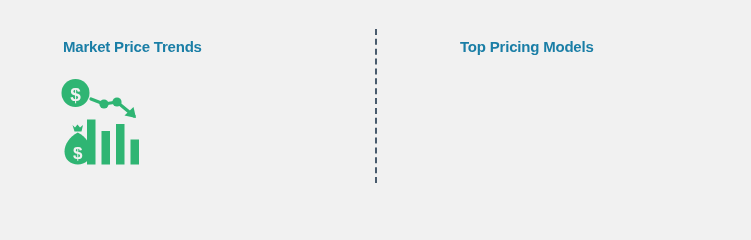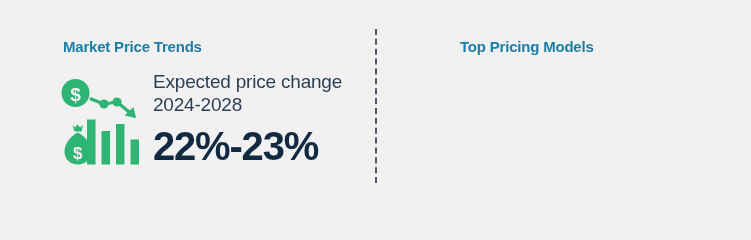--- a/index.html
+++ b/index.html
@@ -118,25 +118,20 @@
 
         <g fill="#2fb573">
           <rect x="27" y="41.5" width="8.5" height="45"></rect>
           <rect x="41.5" y="53" width="8.5" height="33.5"></rect>
           <rect x="56" y="46" width="8.5" height="40.5"></rect>
           <rect x="70.5" y="61.5" width="8.5" height="25"></rect>
         </g>
       </svg>
     </div>
 
-    <div class="left-text">
-      <div class="expected-line">Expected price change</div>
-      <div class="expected-line">2024-2028</div>
-      <div class="big-value">22%-23%</div>
-    </div>
   </div>
 
   <div class="panel panel-right">
 
     <div class="panel-title">Top Pricing Models</div>
 
   </div>
 
 </div>
 

